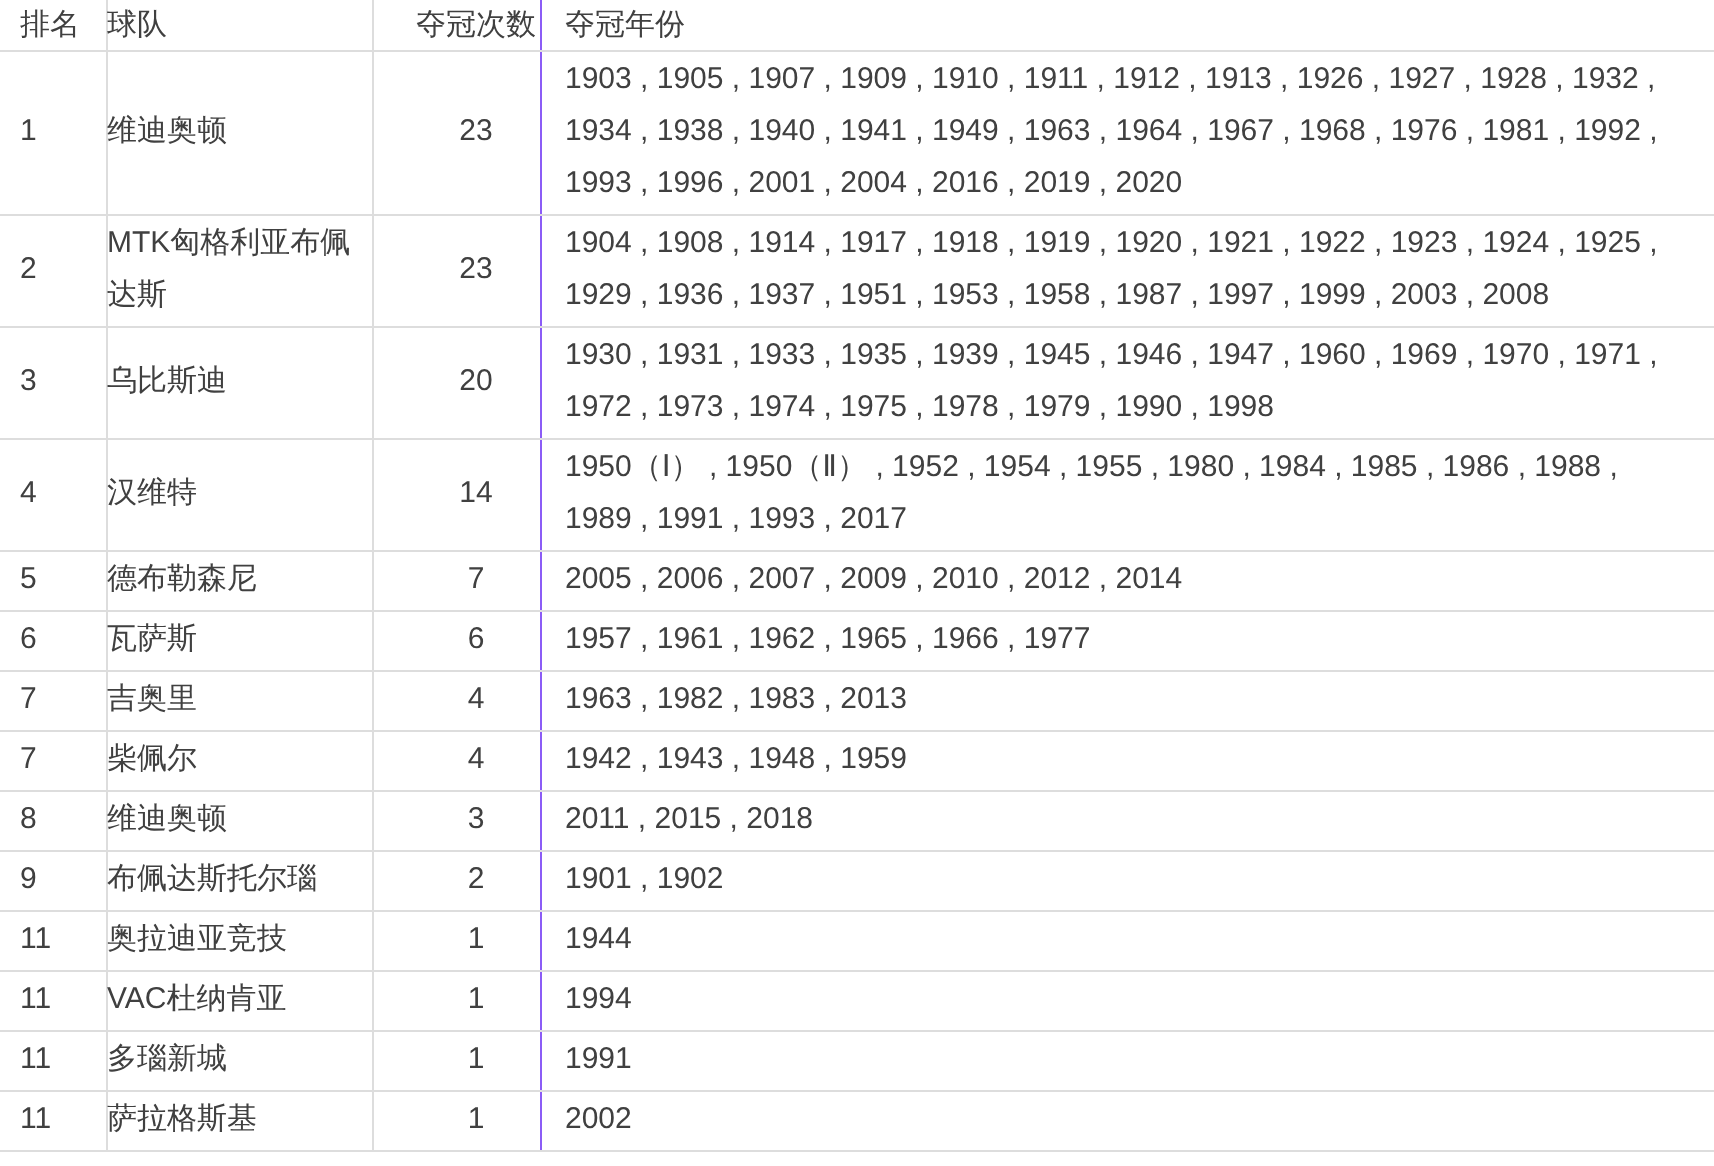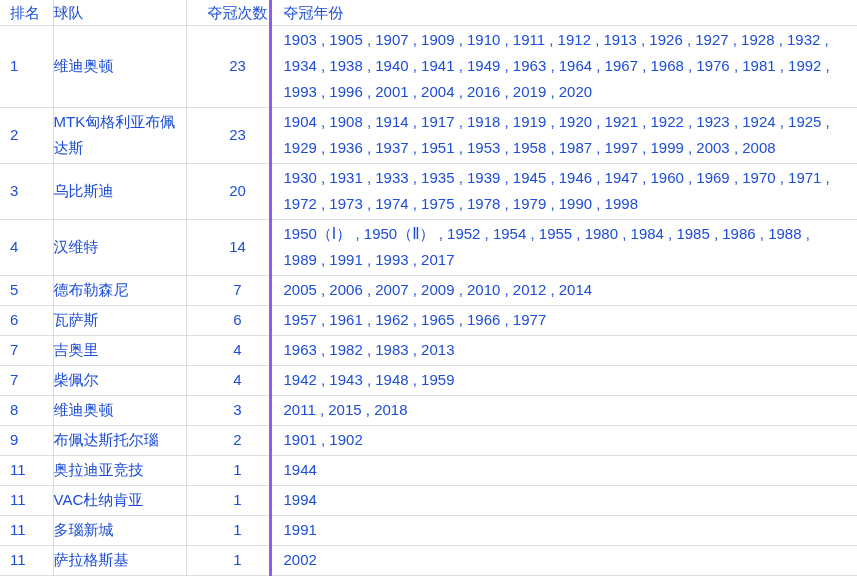--- a/index.html
+++ b/index.html
@@ -11,41 +11,41 @@
     width: 857px;
     height: 583px;
     overflow: hidden;
   }
   table {
     width: 857px;
     border-collapse: collapse;
     table-layout: fixed;
     font-family: "Liberation Sans", "DejaVu Sans", sans-serif;
     font-size: 15px;
-    color: #1d4ed8;
+    color: #404040;
   }
   col.col-rank  { width: 53px;  }
   col.col-team  { width: 133px; }
   col.col-count { width: 84px;  }
   th, td {
     border-bottom: 1px solid #dddddd;
     vertical-align: middle;
     text-align: left;
     font-weight: normal;
     line-height: 26px;
     padding: 1px 0 2px 0;
     word-break: break-word;
   }
   thead th {
     line-height: 22px;
     padding: 2px 0 1px 0;
   }
   .c-rank  { padding-left: 10px; border-right: 1px solid #dddddd; }
   .c-team  { padding-left: 0; padding-right: 8px; border-right: 1px solid #dddddd; }
-  .c-count { text-align: center; border-right: 3px solid #8b5cf6; padding-left: 20px; }
+  .c-count { text-align: center; border-right: 1px solid #8b5cf6; padding-left: 20px; }
   .c-years { padding-left: 12px; padding-right: 14px; }
 </style>
 </head>
 <body>
 
 <table>
   <colgroup>
     <col class="col-rank">
     <col class="col-team">
     <col class="col-count">

